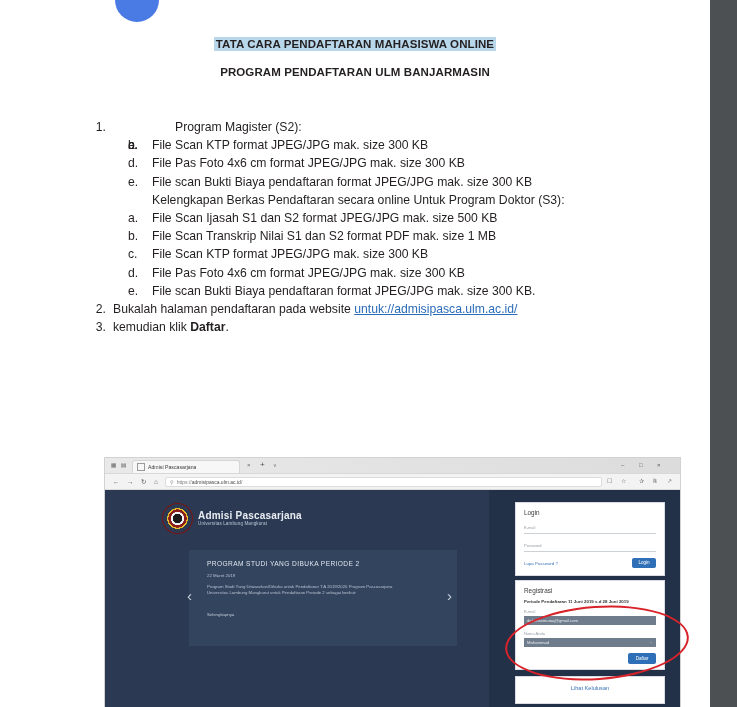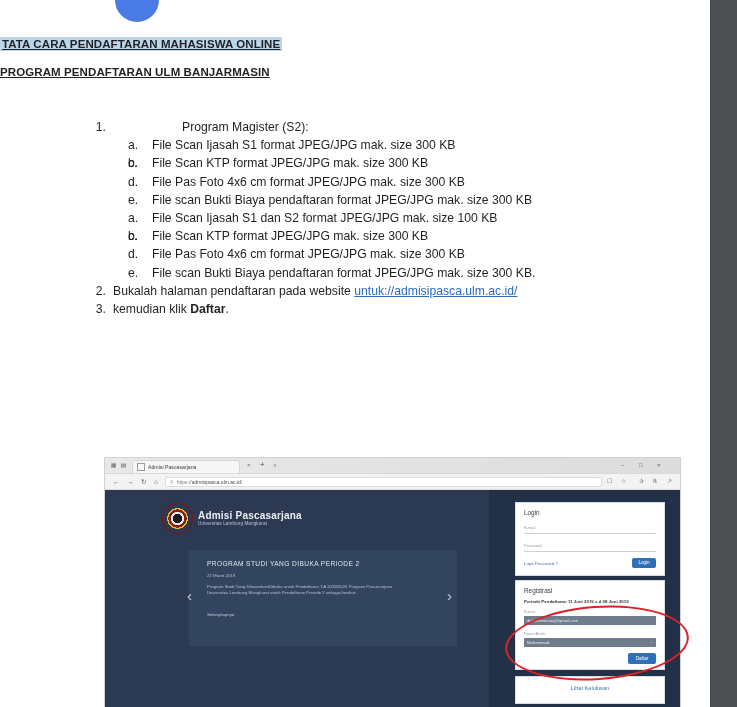--- a/index.html
+++ b/index.html
@@ -45,24 +45,24 @@
   }
 
   
   .doc {
     position: absolute;
     left: 0; top: 0;
     width: 710px;
     color: #231f20;
   }
   .title-line {
+    text-align: center;
     font-weight: bold;
     font-size: 11.5px;
     letter-spacing: .1px;
-    text-decoration: underline;
   }
   .title-1 {
     position: absolute;
     left: 0; top: 38px;
     width: 710px;
   }
   .title-1 span.hl {
     background: #b9d7ea;
     padding: 1px 2px;
   }
@@ -86,21 +86,20 @@
   }
   .num-row .marker {
     position: absolute;
     left: 84px;
     width: 22px;
     text-align: right;
   }
   .plain-row {
     padding-left: 175px;
     padding-right: 14px;
-    margin-left: 7px;
   }
   .alpha-row {
     position: relative;
     padding-left: 152px;
     padding-right: 30px;
   }
   .alpha-row .marker {
     position: absolute;
     left: 128px;
     width: 18px;
@@ -449,45 +448,46 @@
       <div class="body-block">
 
         <div class="num-row">
           <span class="marker">1.</span>
         </div>
 
         <div class="plain-row">Program Magister (S2):</div>
 
         <div class="alpha-row">
           <span class="marker">a.</span>
-          <span>File Scan Ijasah S1 format JPEG/JPG mak. size 300 KB</span>
         </div>
         <div class="alpha-row">
           <span class="marker">b.</span>
         </div>
         <div class="alpha-row">
           <span class="marker">c.</span>
           <span>File Scan KTP format JPEG/JPG mak. size 300 KB</span>
         </div>
         <div class="alpha-row">
           <span class="marker">d.</span>
           <span>File Pas Foto 4x6 cm format JPEG/JPG mak. size 300 KB</span>
         </div>
         <div class="alpha-row">
           <span class="marker">e.</span>
           <span>File scan Bukti Biaya pendaftaran format JPEG/JPG mak. size 300 KB</span>
         </div>
 
+        <div class="sub-cont">Kelengkapan Berkas Pendaftaran secara online Untuk Program Doktor (S3):</div>
 
         <div class="alpha-row">
           <span class="marker">a.</span>
-          <span>File Scan Ijasah S1 dan S2 format JPEG/JPG mak. size 100 KB</span>
+          <span>File Scan Ijasah S1 dan S2 format JPEG/JPG mak. size 500 KB</span>
         </div>
         <div class="alpha-row">
           <span class="marker">b.</span>
+          <span>File Scan Transkrip Nilai S1 dan S2 format PDF mak. size 1 MB</span>
         </div>
         <div class="alpha-row">
           <span class="marker">c.</span>
           <span>File Scan KTP format JPEG/JPG mak. size 300 KB</span>
         </div>
         <div class="alpha-row">
           <span class="marker">d.</span>
           <span>File Pas Foto 4x6 cm format JPEG/JPG mak. size 300 KB</span>
         </div>
         <div class="alpha-row">

